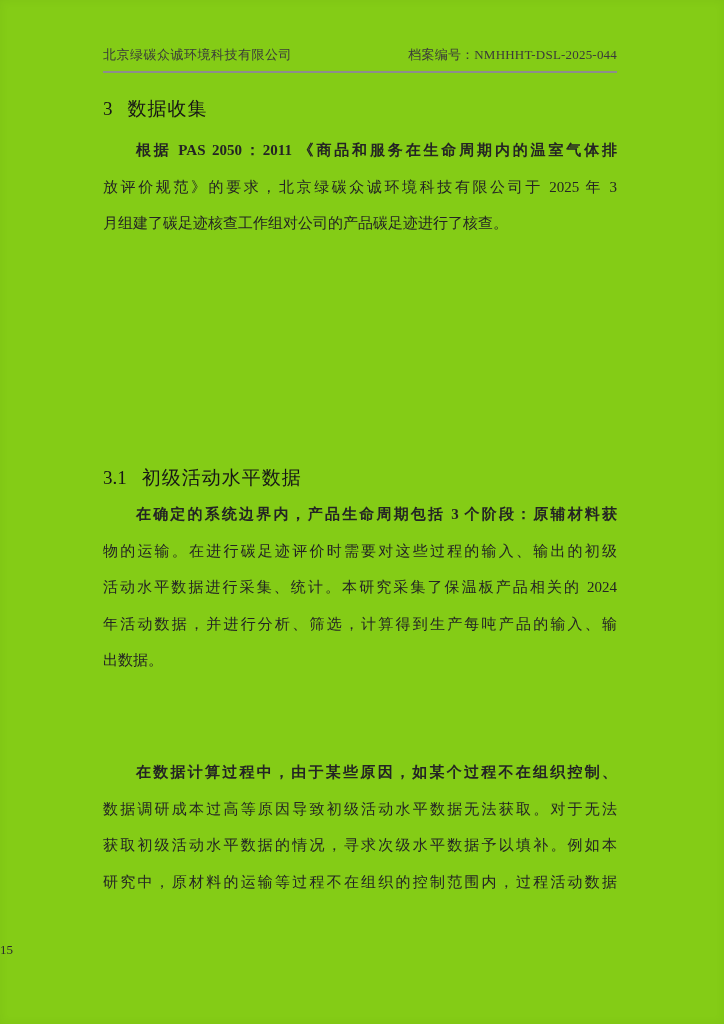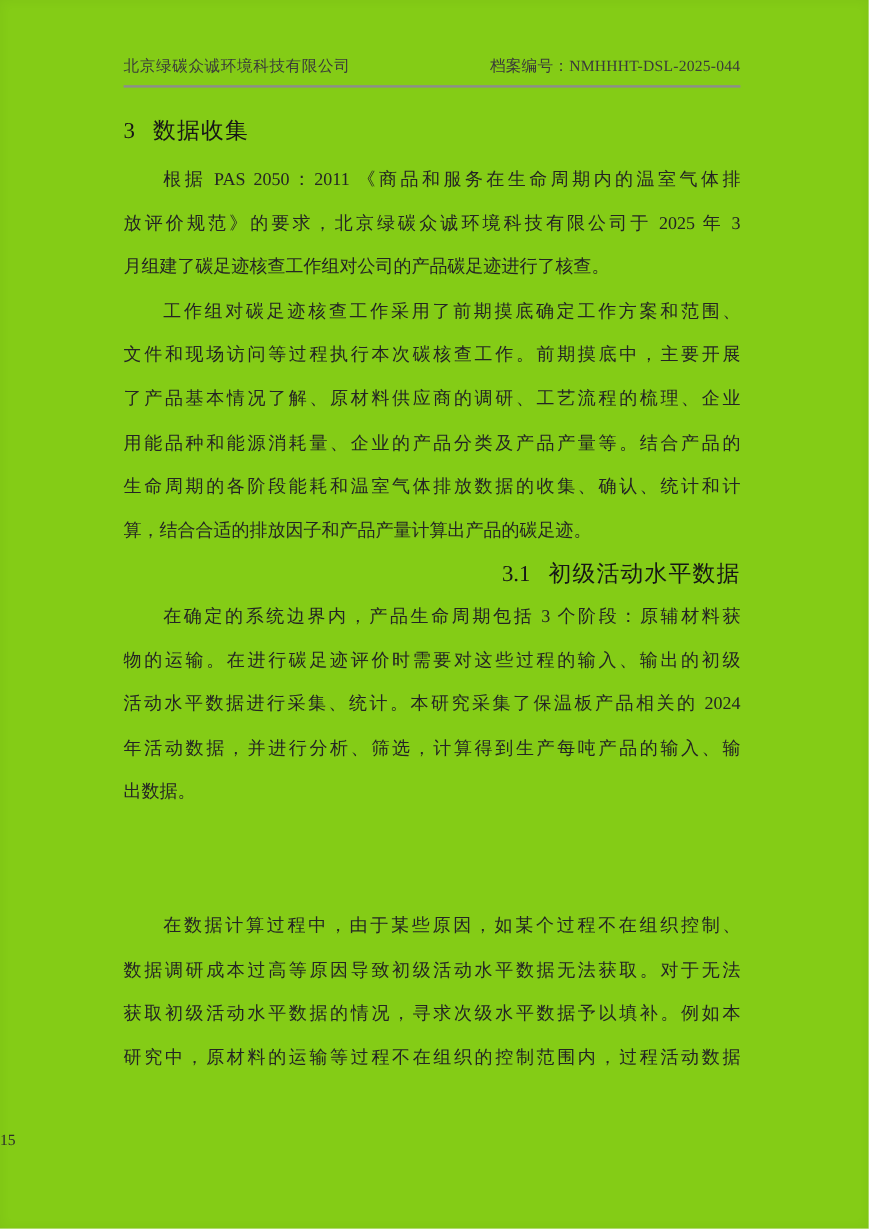--- a/index.html
+++ b/index.html
@@ -47,21 +47,21 @@
     width: 514px;
     margin: 0;
     font-size: 19px;
     font-weight: normal;
     color: #161616;
     letter-spacing: 1px;
     white-space: nowrap;
   }
   .sec-heading .sec-num { margin-right: 15px; letter-spacing: 0; }
   #sec3-heading  { top: 96px; }
-  #sec31-heading { top: 465px; text-align: right; }
+  #sec31-heading { top: 465px; }
   #sec32-heading { top: 722px; }
   
   .para {
     position: absolute;
     left: 103px;
     width: 514px;
     font-size: 15px;
     color: #242424;
   }
   #para1  { top: 132px; }
@@ -72,21 +72,21 @@
     box-sizing: border-box;
     width: 100%;
     height: 36.6px;
     line-height: 36.6px;
     text-align: justify;
     text-align-last: justify;
     white-space: nowrap;
     overflow: visible;
   }
   .line.short { text-align-last: left; white-space: normal; }
-  .line.indent { padding-left: 33px; }
+  .line.indent { padding-left: 33px; font-weight: bold; }
   
   .footer {
     position: absolute;
     left: 0;
     width: 724px;
     top: 942px;
     text-align: left;
     font-size: 13px;
     color: #2c2c2c;
   }
@@ -103,28 +103,20 @@
   <div class="header-rule"></div>
 
   <h2 class="sec-heading" id="sec3-heading"><span class="sec-num">3</span><span>数据收集</span></h2>
 
   <div class="para" id="para1">
     <div class="line indent">根据 PAS 2050：2011 《商品和服务在生命周期内的温室气体排</div>
     <div class="line">放评价规范》的要求，北京绿碳众诚环境科技有限公司于 2025 年 3</div>
     <div class="line short">月组建了碳足迹核查工作组对公司的产品碳足迹进行了核查。</div>
   </div>
 
-  <div class="para" id="para2">
-    <div class="line indent">工作组对碳足迹核查工作采用了前期摸底确定工作方案和范围、</div>
-    <div class="line">文件和现场访问等过程执行本次碳核查工作。前期摸底中，主要开展</div>
-    <div class="line">了产品基本情况了解、原材料供应商的调研、工艺流程的梳理、企业</div>
-    <div class="line">用能品种和能源消耗量、企业的产品分类及产品产量等。结合产品的</div>
-    <div class="line">生命周期的各阶段能耗和温室气体排放数据的收集、确认、统计和计</div>
-    <div class="line short">算，结合合适的排放因子和产品产量计算出产品的碳足迹。</div>
-  </div>
 
   <h2 class="sec-heading" id="sec31-heading"><span class="sec-num">3.1</span><span>初级活动水平数据</span></h2>
 
   <div class="para" id="para31">
     <div class="line indent">在确定的系统边界内，产品生命周期包括 3 个阶段：原辅材料获</div>
     <div class="line">物的运输。在进行碳足迹评价时需要对这些过程的输入、输出的初级</div>
     <div class="line">活动水平数据进行采集、统计。本研究采集了保温板产品相关的 2024</div>
     <div class="line">年活动数据，并进行分析、筛选，计算得到生产每吨产品的输入、输</div>
     <div class="line short">出数据。</div>
   </div>

